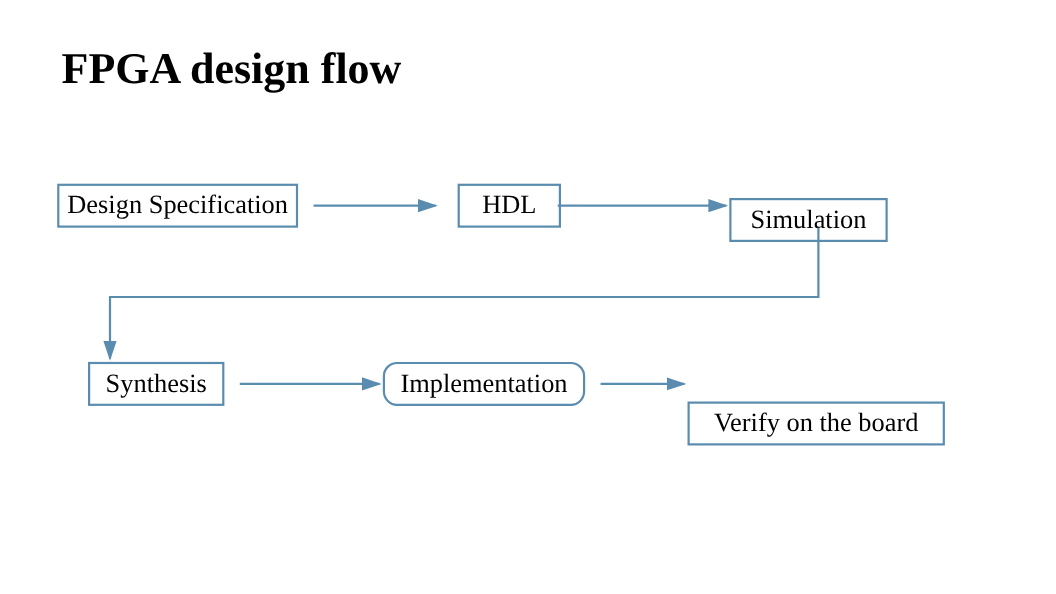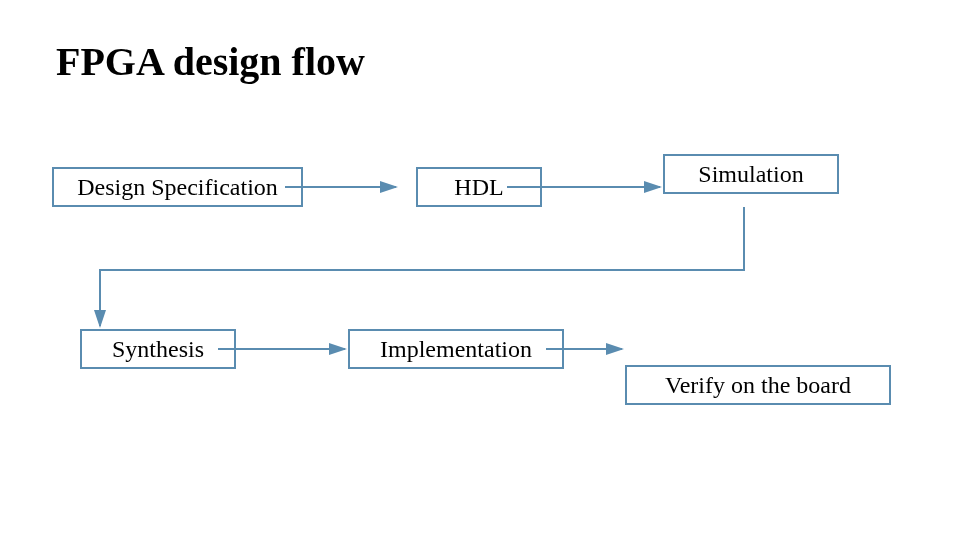--- a/index.html
+++ b/index.html
@@ -18,21 +18,21 @@
     font-size: 40px;
     font-weight: bold;
     text-align: right;
   }
   .box {
     position: absolute;
     border: 2px solid #5a8cb0;
     background: #ffffff;
     font-size: 24px;
     line-height: 1;
-    padding: 6px 16px;
+    padding: 6px 0;
     white-space: nowrap;
     text-align: center;
   }
   svg.arrows {
     position: absolute;
     left: 0;
     top: 0;
     width: 960px;
     height: 540px;
     pointer-events: none;
@@ -40,25 +40,25 @@
 </style>
 </head>
 <body>
 
 <div class="title">FPGA design flow</div>
 
 <div class="box" style="left:52px; top:167px; width:215px;">Design Specification</div>
 
 <div class="box" style="left:416px; top:167px; width:90px;">HDL</div>
 
-<div class="box" style="left:663px; top:154px; width:140px;">Simulation</div>
+<div class="box" style="left:663px; top:180px; width:140px;">Simulation</div>
 
 <div class="box" style="left:80px; top:329px; width:120px;">Synthesis</div>
 
-<div class="box" style="left:348px; top:329px; width:180px;">Implementation</div>
+<div class="box" style="left:348px; top:329px; width:180px;border-radius:13px;">Implementation</div>
 
 <div class="box" style="left:625px; top:329px; width:230px;margin-top:36px;">Verify on the board</div>
 
 <svg class="arrows" viewBox="0 0 960 540">
   <defs>
     <marker id="arrowhead" markerWidth="10" markerHeight="10" refX="8" refY="3" orient="auto">
       <path d="M0,0 L9,3 L0,6 Z" fill="#5a8cb0"></path>
     </marker>
   </defs>
   <g stroke="#5a8cb0" stroke-width="2" fill="none" marker-end="url(#arrowhead)">

